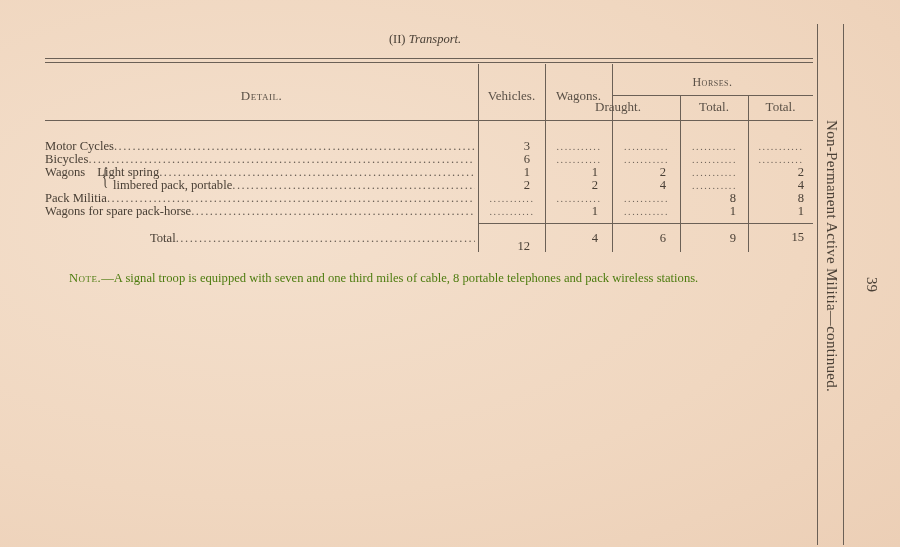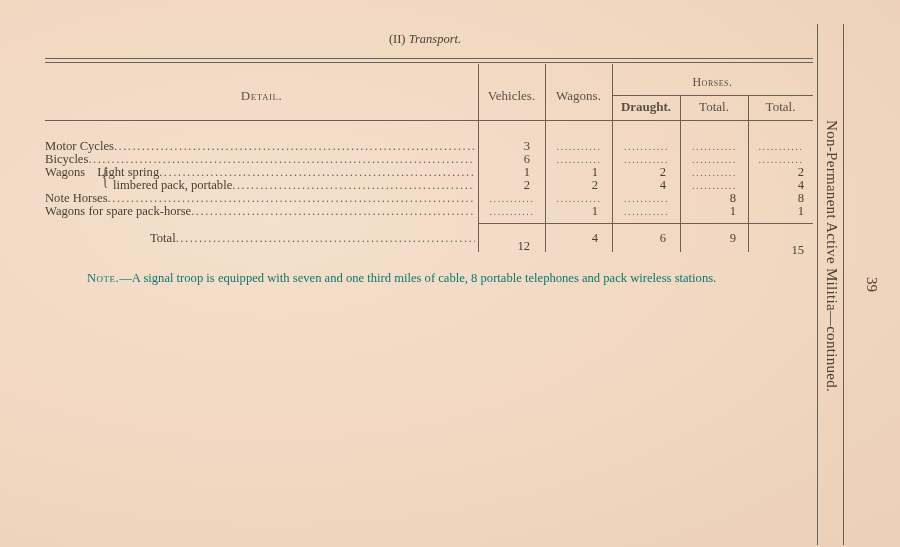--- a/index.html
+++ b/index.html
@@ -14,21 +14,21 @@
   .title { left:0; width:850px; top:32px; text-align:center; font-size:12.5px; color:#4a4036; }
   .title .it { font-style:italic; }
   .hr { background:#6b6056; height:1px; }
   .vr { background:#6b6056; width:1px; }
   .hdr { font-size:13px; color:#5a5046; text-align:center; }
   .sc { font-variant:small-caps; letter-spacing:0.5px; }
   .row-label { font-size:12.6px; left:45px; width:430px; white-space:nowrap; overflow:hidden; color:#4a4036; line-height:13px; }
   .row-label .dots { letter-spacing:1.5px; color:#6a5f55; }
   .cell { font-size:12.6px; text-align:right; color:#4a4036; line-height:13px; }
   .dotcell { font-size:10px; letter-spacing:1.6px; color:#6a5f55; text-align:center; overflow:hidden; white-space:nowrap; line-height:13px; }
-  .note { left:63px; width:768px; font-size:12.6px; color:#0f766e; line-height:14px; text-align:justify; text-align-last:auto; }
+  .note { left:45px; width:768px; font-size:12.6px; color:#4d7c0f; line-height:14px; text-align:justify; text-align-last:auto; }
   .side {
     left:832px; top:282px; transform-origin:0 0;
     transform: rotate(90deg) translate(-162px, -8px);
     white-space:nowrap; font-size:15px; color:#4a4036; letter-spacing:0.3px;
   }
   .pagenum { font-size:15px; color:#4a4036; transform:rotate(90deg); }
   .brace { font-size:26px; color:#4a4036; line-height:26px; transform:scaleX(0.5); transform-origin:left top; }
 </style>
 </head>
 <body>
@@ -50,39 +50,39 @@
   <div class="abs vr" style="left:748px; top:96px; height:156px;"></div>
 
   <div class="abs hr" style="left:612px; width:201px; top:95px;"></div>
 
   <div class="abs hr" style="left:45px; width:768px; top:120px;"></div>
 
   <div class="abs hdr sc" style="left:45px; width:433px; top:88px;">Detail.</div>
   <div class="abs hdr" style="left:478px; width:67px; top:88px;">Vehicles.</div>
   <div class="abs hdr" style="left:545px; width:67px; top:88px;">Wagons.</div>
   <div class="abs hdr sc" style="left:612px; width:201px; top:75px; font-size:12px;">Horses.</div>
-  <div class="abs hdr" style="left:612px; width:68px; top:99px;font-weight:bold;">Draught.</div>
+  <div class="abs hdr" style="left:584px; width:68px; top:99px;">Draught.</div>
   <div class="abs hdr" style="left:680px; width:68px; top:99px;">Total.</div>
   <div class="abs hdr" style="left:748px; width:65px; top:99px;">Total.</div>
 
   <div class="abs row-label" style="top:140px;">
     <span>Motor Cycles</span><span class="dots">..................................................................................................</span>
   </div>
   <div class="abs row-label" style="top:153px;">
     <span>Bicycles</span><span class="dots">.......................................................................................................</span>
   </div>
   <div class="abs row-label" style="top:166px;">
     <span>Wagons</span><span style="display:inline-block; width:12px;"></span><span>Light spring</span><span class="dots">.....................................................................................</span>
   </div>
   <div class="abs brace" style="left:102px; top:163px;">{</div>
   <div class="abs row-label" style="top:179px; left:113px; width:362px;">
     <span>limbered pack, portable</span><span class="dots">........................................................................</span>
   </div>
   <div class="abs row-label" style="top:192px;">
-    <span>Note Horses</span><span class="dots">...................................................................................................</span>
+    <span>Pack Militia</span><span class="dots">...................................................................................................</span>
   </div>
   <div class="abs row-label" style="top:205px;">
     <span>Wagons for spare pack-horse</span><span class="dots">.........................................................................</span>
   </div>
 
   <div class="abs cell" style="left:478px; width:52px; top:140px;">3</div>
   <div class="abs cell" style="left:478px; width:52px; top:153px;">6</div>
   <div class="abs cell" style="left:478px; width:52px; top:166px;">1</div>
   <div class="abs cell" style="left:478px; width:52px; top:179px;">2</div>
   <div class="abs dotcell" style="left:481px; width:62px; top:192px;">...........</div>
@@ -118,21 +118,21 @@
 
   <div class="abs hr" style="left:478px; width:335px; top:223px;"></div>
 
   <div class="abs row-label" style="top:232px; left:150px; width:325px;">
     <span>Total</span><span class="dots">......................................................................................</span>
   </div>
   <div class="abs cell" style="left:478px; width:52px; top:240px;">12</div>
   <div class="abs cell" style="left:545px; width:53px; top:232px;">4</div>
   <div class="abs cell" style="left:612px; width:54px; top:232px;">6</div>
   <div class="abs cell" style="left:680px; width:56px; top:232px;">9</div>
-  <div class="abs cell" style="left:748px; width:56px; top:244px;">15</div>
+  <div class="abs cell" style="left:748px; width:56px; top:231px;">15</div>
 </div>
 
 <div class="abs note" style="top:271px;">
   <span style="display:inline-block; width:24px;"></span><span class="sc">Note.</span><span>—A signal troop is equipped with seven and one third miles of cable, 8 portable telephones and pack wireless stations.</span>
 </div>
 
 <div class="abs vr" style="left:817px; top:24px; height:521px;"></div>
 <div class="abs vr" style="left:843px; top:24px; height:521px;"></div>
 
 <div class="abs side">Non-Permanent Active Militia—continued.</div>

